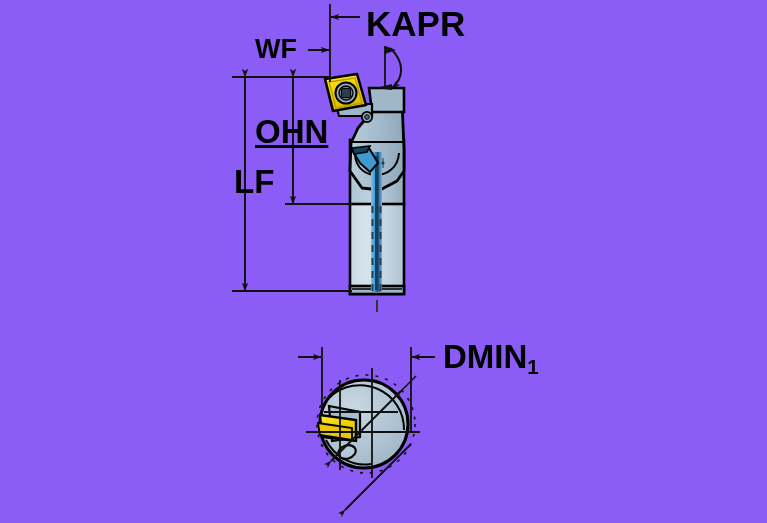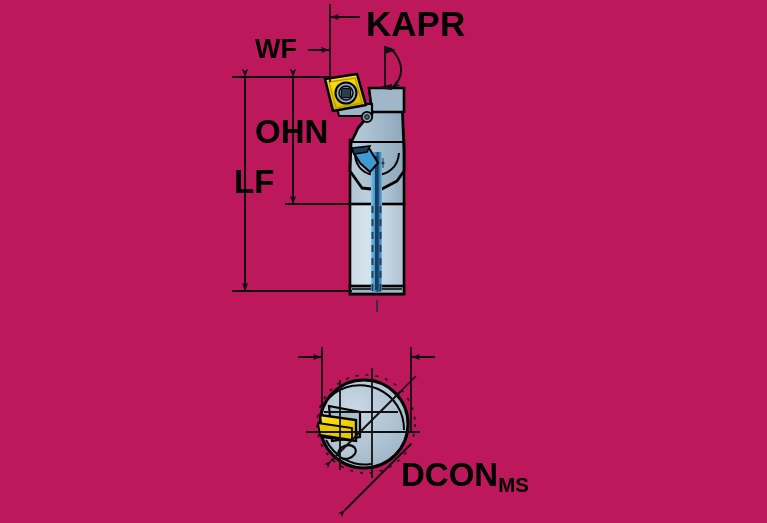--- a/index.html
+++ b/index.html
@@ -1,24 +1,24 @@
 <!DOCTYPE html>
 <html><head>
 <meta charset="utf-8">
 <style>
   html,body{margin:0;padding:0;background:#ffffff;}
   body{width:767px;height:523px;overflow:hidden;
        font-family:"Liberation Sans","DejaVu Sans",sans-serif;}
-  #stage{position:relative;width:767px;height:523px;background:#be185d;}
+  #stage{position:relative;width:767px;height:523px;background:#8b5cf6;}
   #stage svg{position:absolute;left:0;top:0;}
   .lbl{position:absolute;color:#000;font-weight:700;line-height:1;white-space:nowrap;}
   .lbl .sub{font-size:0.62em;vertical-align:baseline;position:relative;top:0.28em;}
   #kapr{left:366px;top:6px;font-size:35px;}
   #wf{left:255px;top:36px;font-size:27px;}
-  #ohn{left:255px;top:115px;font-size:33px;}
+  #ohn{left:255px;top:115px;font-size:33px;text-decoration:underline;}
   #lf{left:234px;top:165px;font-size:33px;}
   #dmin{left:443px;top:340px;font-size:33px;}
   #dcon{left:401px;top:458px;font-size:33px;}
 </style>
 </head>
 <body>
 
 <div id="stage">
 
   <svg width="767" height="523" viewBox="0 0 767 523">
@@ -203,18 +203,18 @@
   </svg>
 
   <div class="lbl" id="kapr">KAPR</div>
 
   <div class="lbl" id="wf">WF</div>
 
   <div class="lbl" id="ohn">OHN</div>
 
   <div class="lbl" id="lf">LF</div>
 
-
-  <div class="lbl" id="dcon">
-    <span>DCON</span><span class="sub">MS</span>
+  <div class="lbl" id="dmin">
+    <span>DMIN</span><span class="sub">1</span>
   </div>
 
+
 </div>
 
 </body></html>

